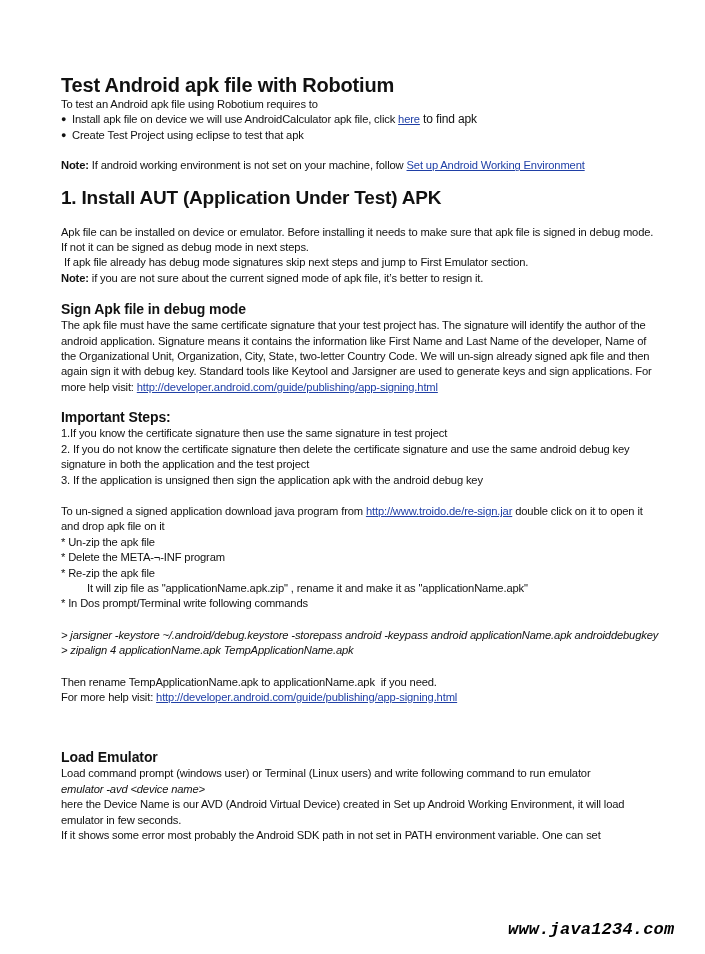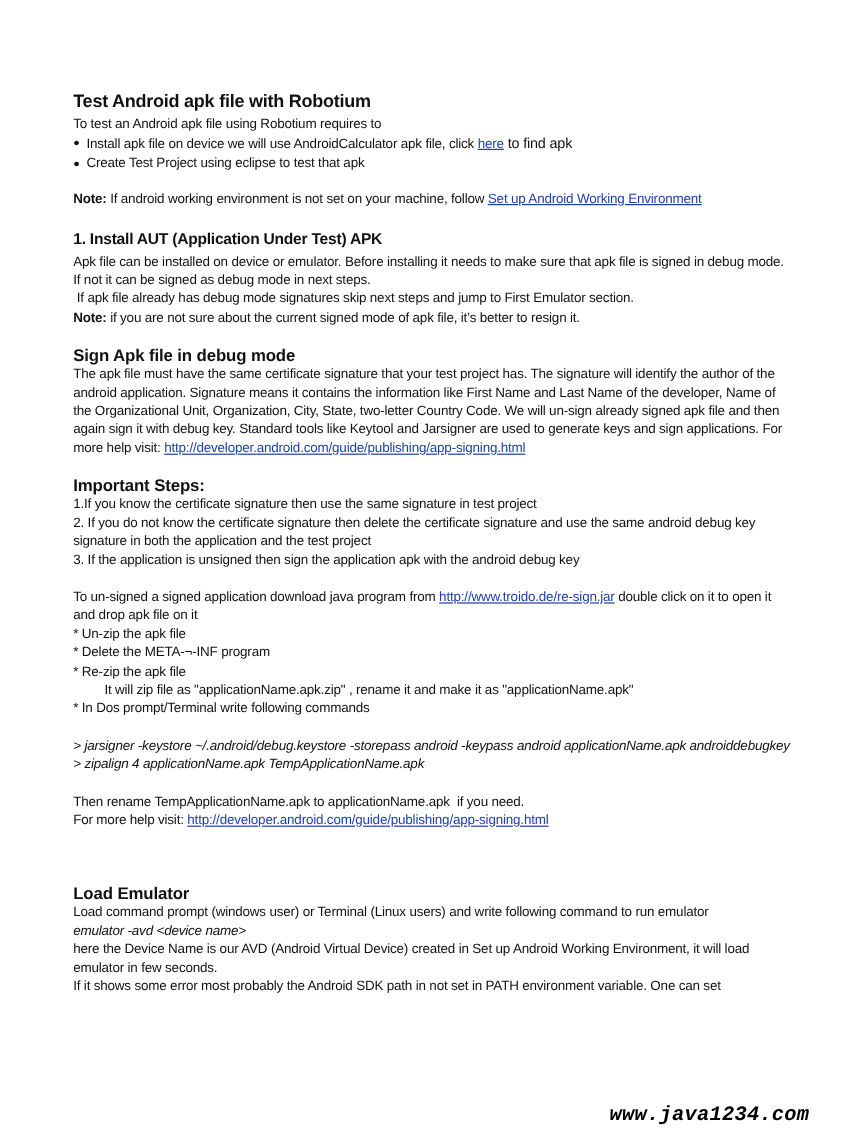--- a/index.html
+++ b/index.html
@@ -2,22 +2,22 @@
 <html><head>
   <meta charset="utf-8">
   <style>
     html, body { margin: 0; padding: 0; background: #ffffff; }
     body { width: 705px; height: 954px; position: relative; overflow: hidden; }
     .page {
       position: absolute; left: 61px; top: 74px; width: 600px;
       font-family: "Liberation Sans", sans-serif; font-size: 11.2px; line-height: 15.4px; color: #111;
       letter-spacing: -0.15px;
     }
-    .h1 { font-size: 15px; font-weight: bold; line-height: 22px; margin: 0 0 1px 0; letter-spacing: -0.2px; }
-    .h2 { font-size: 13px; font-weight: bold; line-height: 20px; margin: 0 0 3px 0; letter-spacing: -0.2px; }
+    .h1 { font-size: 20px; font-weight: bold; line-height: 22px; margin: 0 0 1px 0; letter-spacing: -0.2px; }
+    .h2 { font-size: 19px; font-weight: bold; line-height: 20px; margin: 0 0 17px 0; letter-spacing: -0.2px; }
     .h3 { font-size: 14px; font-weight: bold; line-height: 17px; margin: 0; letter-spacing: -0.1px; }
     p { margin: 0; }
     .bullet { display: flex; }
     .bullet .dot { width: 11px; flex: none; font-size: 9px; }
     a { color: #1f3fa6; text-decoration: underline; }
     .bold { font-weight: bold; }
     .it { font-style: italic; }
     .indent { padding-left: 26px; }
     .gap-s { height: 15px; }
     .gap-m { height: 16px; }

